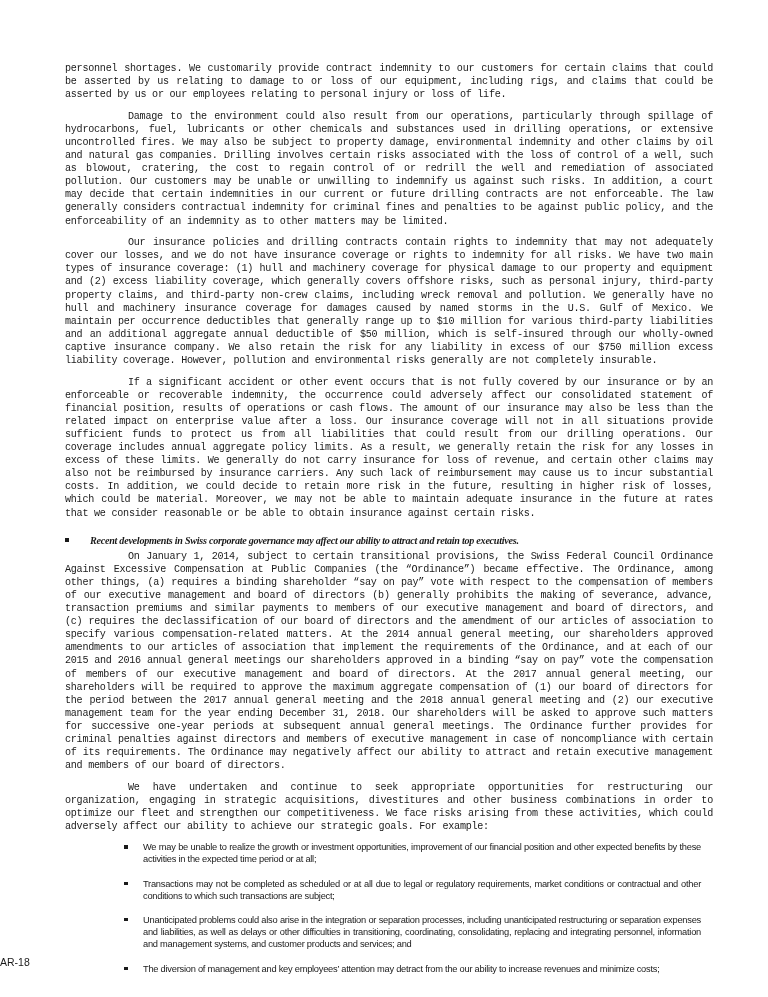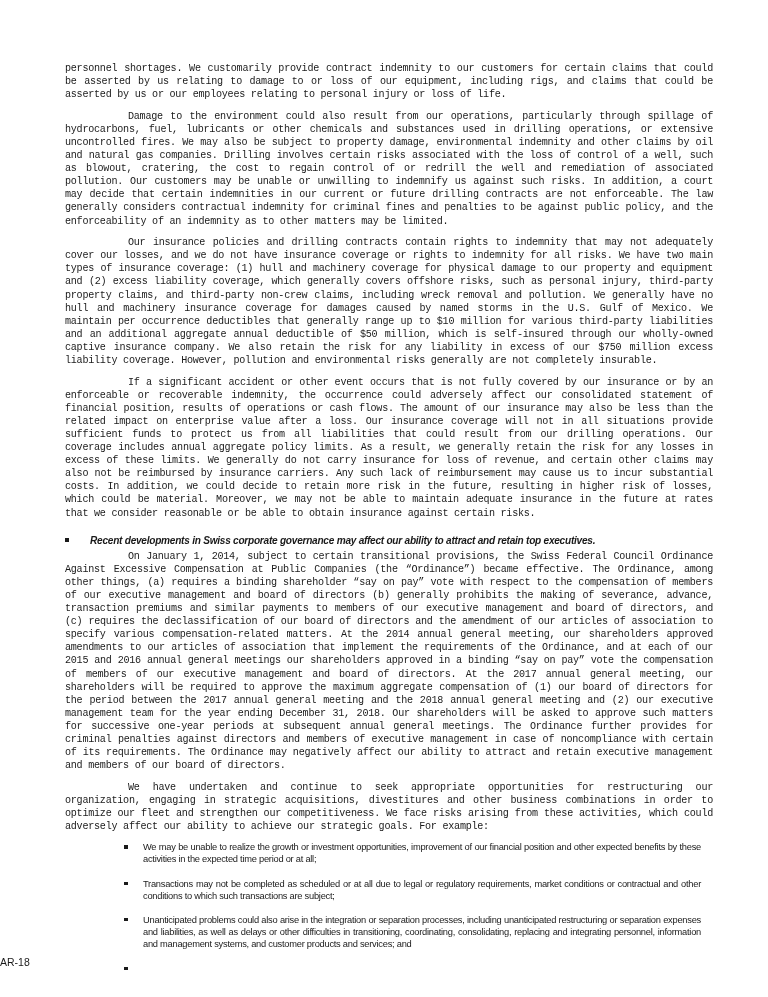--- a/index.html
+++ b/index.html
@@ -7,21 +7,21 @@
   .page {
     position: absolute; left: 65px; top: 62px; width: 648px;
     font-family: "Liberation Sans", sans-serif;
     font-size: 10.1px; line-height: 13.1px; color: #1a1a1a;
     letter-spacing: -0.25px; word-spacing: 0px;
   }
   p { margin: 0 0 8.5px 0; text-align: justify; font-family: Liberation Mono, monospace; }
   p.indent { text-indent: 63px; }
   .heading {
     position: relative; padding-left: 25px; margin: 14px 0 3px 0;
-    font-weight: bold; font-style: italic; text-align: justify;
+    font-weight: bold; font-style: italic; text-align: justify; font-family: Liberation Serif, serif;
   }
   .heading .sq {
     position: absolute; left: 0; top: 4px; width: 4px; height: 4px; background: #1a1a1a;
   }
   ul.bullets { list-style: none; margin: -4px 0 0 0; padding: 0; font-size: 9.3px; line-height: 12.2px; }
   ul.bullets li { position: relative; padding-left: 66px; text-align: justify; margin: 12px; }
   ul.bullets li .sq {
     position: absolute; left: 47px; top: 4px; width: 3.5px; height: 3.5px; background: #1a1a1a;
   }
   .footer {
@@ -43,17 +43,17 @@
     <span>Recent developments in Swiss corporate governance may affect our ability to attract and retain top executives.</span>
   </div>
   <p class="indent">On January 1, 2014, subject to certain transitional provisions, the Swiss Federal Council Ordinance Against Excessive Compensation at Public Companies (the “Ordinance”) became effective.  The Ordinance, among other things, (a) requires a binding shareholder “say on pay” vote with respect to the compensation of members of our executive management and board of directors (b) generally prohibits the making of severance, advance, transaction premiums and similar payments to members of our executive management and board of directors, and (c) requires the declassification of our board of directors and the amendment of our articles of association to specify various compensation-related matters.  At the 2014 annual general meeting, our shareholders approved amendments to our articles of association that implement the requirements of the Ordinance, and at each of our 2015 and 2016 annual general meetings our shareholders approved in a binding “say on pay” vote the compensation of members of our executive management and board of directors.  At the 2017 annual general meeting, our shareholders will be required to approve the maximum aggregate compensation of (1) our board of directors for the period between the 2017 annual general meeting and the 2018 annual general meeting and (2) our executive management team for the year ending December 31, 2018.  Our shareholders will be asked to approve such matters for successive one-year periods at subsequent annual general meetings.  The Ordinance further provides for criminal penalties against directors and members of executive management in case of noncompliance with certain of its requirements.  The Ordinance may negatively affect our ability to attract and retain executive management and members of our board of directors.</p>
 
   <p class="indent">We have undertaken and continue to seek appropriate opportunities for restructuring our organization, engaging in strategic acquisitions, divestitures and other business combinations in order to optimize our fleet and strengthen our competitiveness.  We face risks arising from these activities, which could adversely affect our ability to achieve our strategic goals.  For example:</p>
 
   <ul class="bullets">
     <li><span class="sq"></span><span>We may be unable to realize the growth or investment opportunities, improvement of our financial position and other expected benefits by these activities in the expected time period or at all;</span></li>
     <li><span class="sq"></span><span>Transactions may not be completed as scheduled or at all due to legal or regulatory requirements, market conditions or contractual and other conditions to which such transactions are subject;</span></li>
     <li><span class="sq"></span><span>Unanticipated problems could also arise in the integration or separation processes, including unanticipated restructuring or separation expenses and liabilities, as well as delays or other difficulties in transitioning, coordinating, consolidating, replacing and integrating personnel, information and management systems, and customer products and services; and</span></li>
-    <li><span class="sq"></span></li>
+    <li><span class="sq"></span><span>The diversion of management and key employees’ attention may detract from the our ability to increase revenues and minimize costs;</span></li>
   </ul>
 </div>
 
 <div class="footer">AR-18</div>
 
 </body></html>

